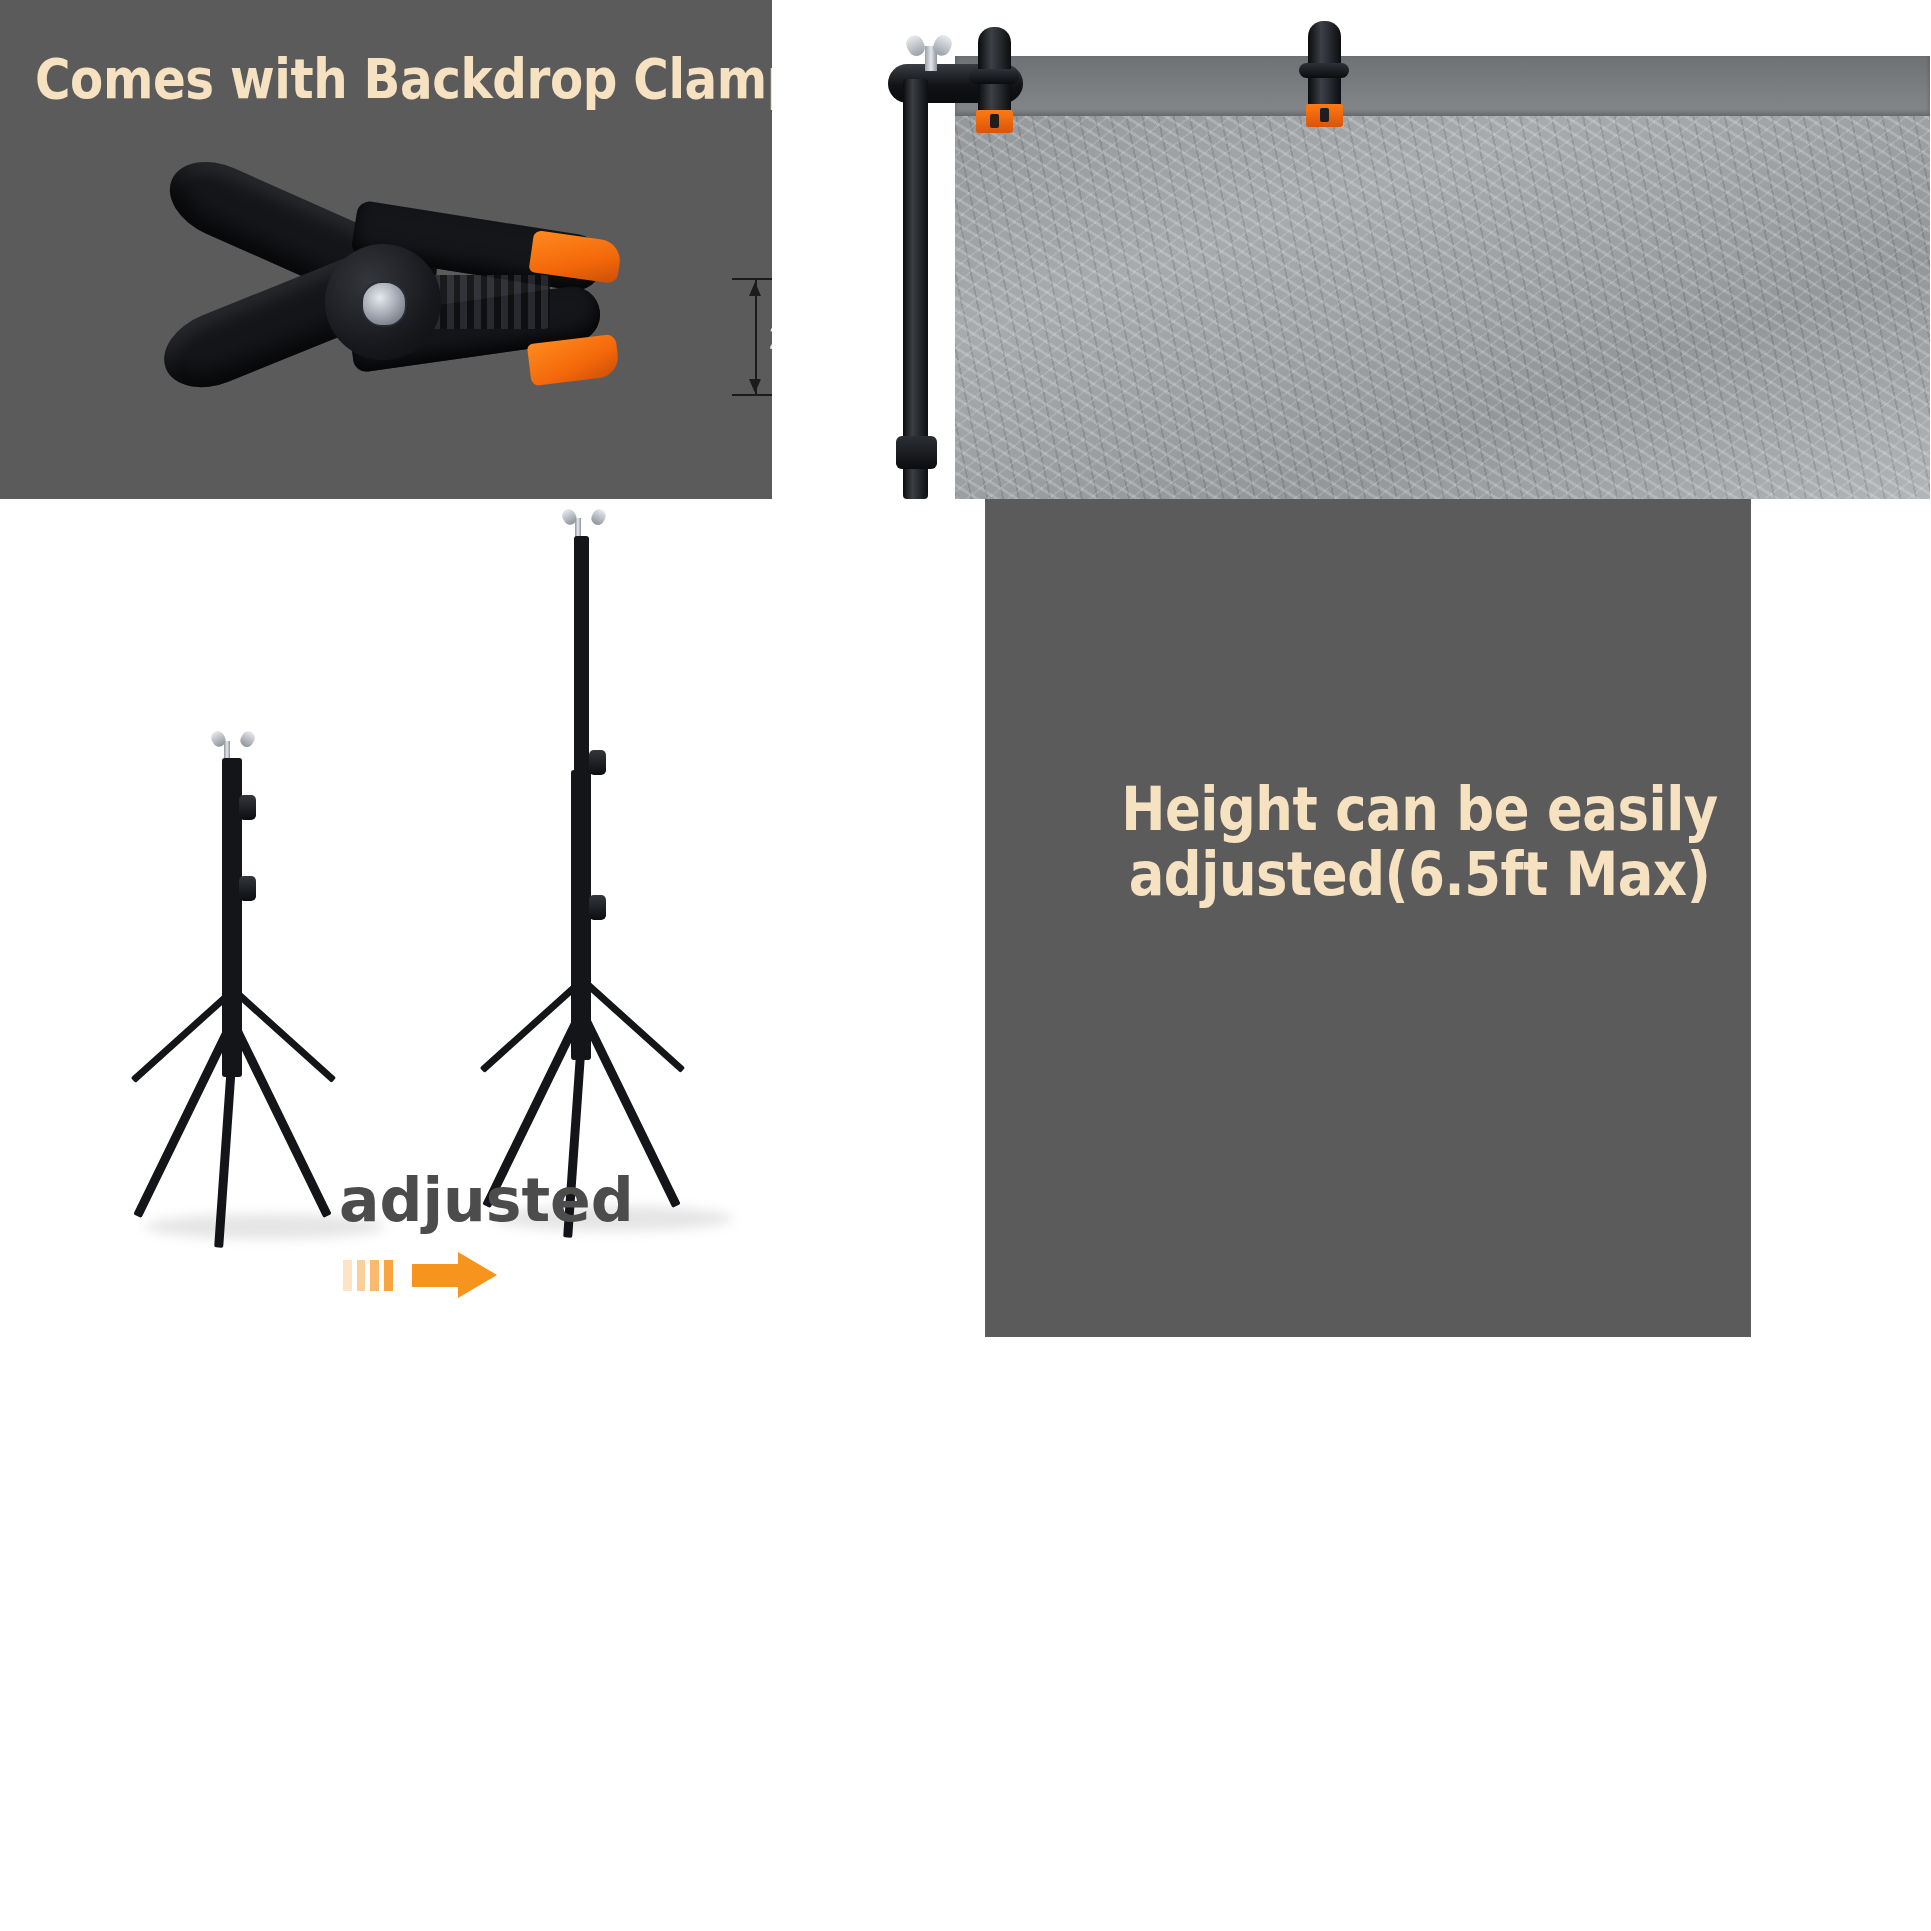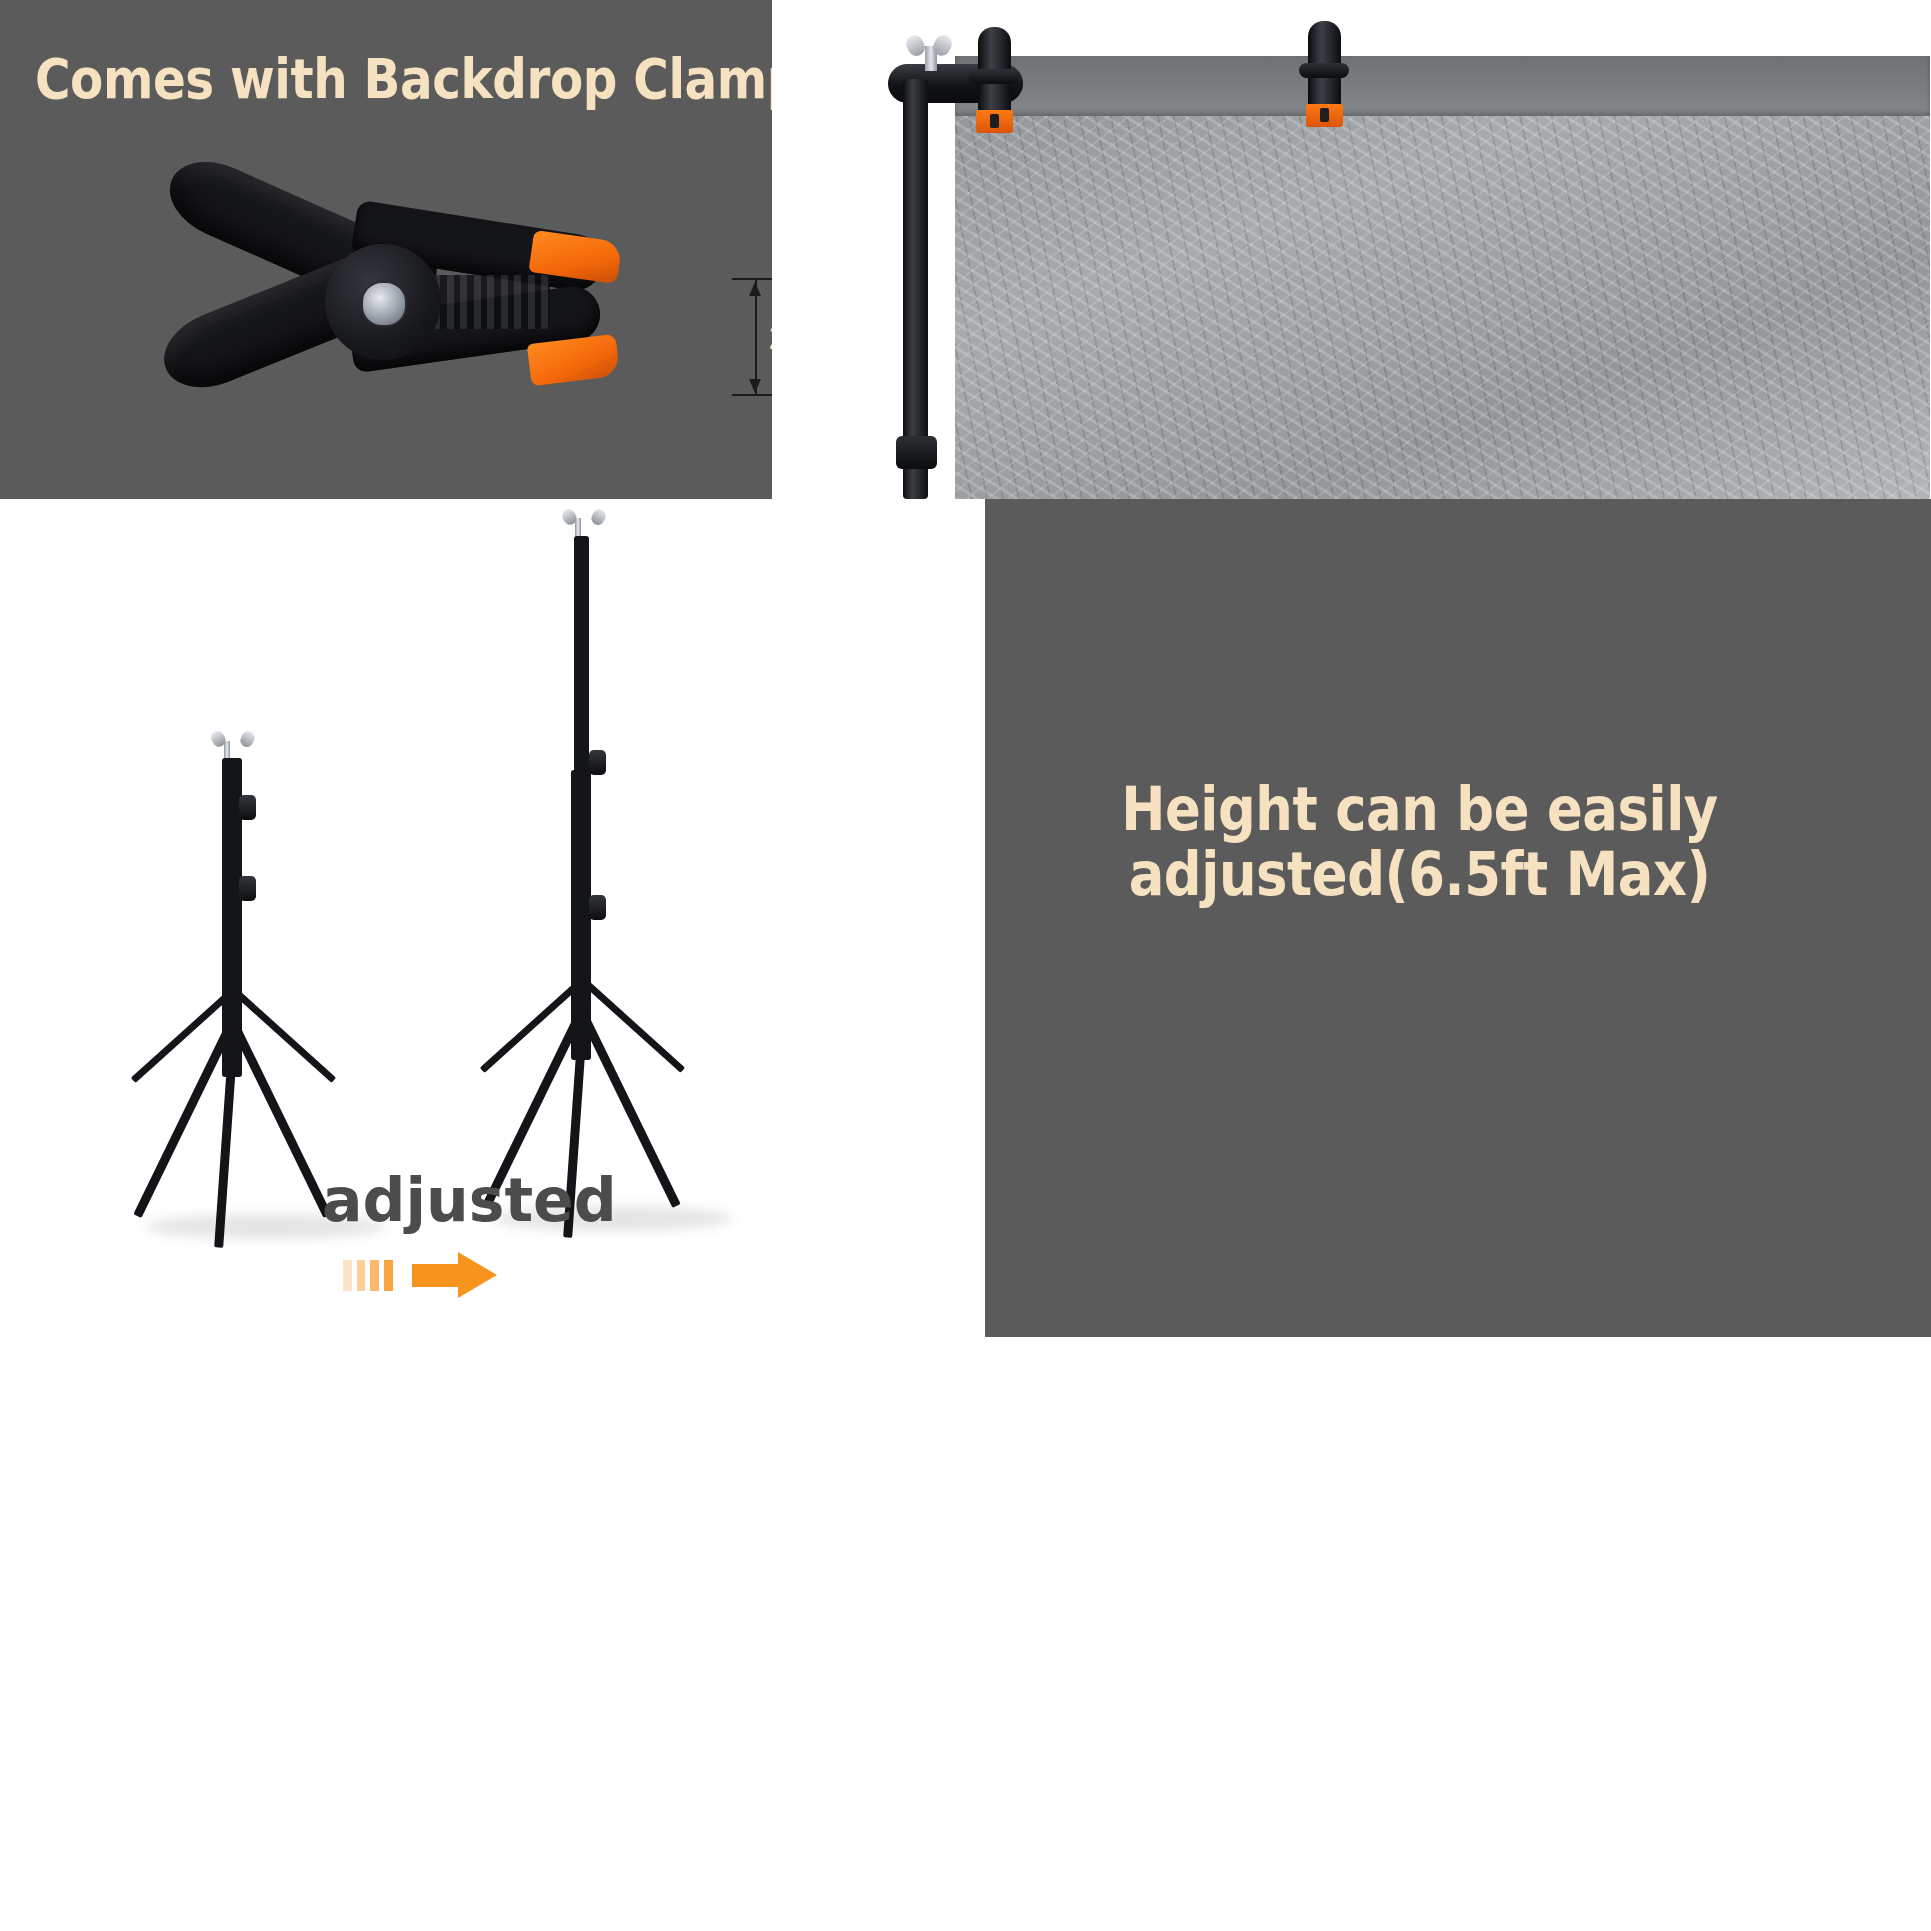--- a/index.html
+++ b/index.html
@@ -151,21 +151,21 @@
   }
   .bdclamp .tiphole{
     position:absolute;left:11.6px;top:87px;width:9.7px;height:13.5px;background:#1d1e20;border-radius:1.9px;
   }
   #bdclamp1{left:206px;top:27px;}
   #bdclamp2{left:536px;top:21px;}
 
   
   #p-stands{left:0;top:499px;width:985px;height:838px;}
   #adjusted-label{
-    position:absolute;left:322px;top:666px;
+    position:absolute;left:339px;top:666px;
     font-size:60px;font-weight:bold;color:#4c4c4c;
     font-family:"DejaVu Sans", sans-serif;white-space:nowrap;
   }
   
   #motion-arrow{position:absolute;left:343px;top:753px;width:154px;height:46px;}
   #motion-arrow .dash{position:absolute;top:7.7px;width:8.7px;height:31px;background:#f7941e;}
   #motion-arrow .head{
     position:absolute;right:0;top:0;width:0;height:0;
     border-top:23px solid transparent;border-bottom:23px solid transparent;border-left:39px solid #f7941e;
   }
@@ -179,21 +179,21 @@
   .st-head{position:absolute;}
   .st-head .wing{
     position:absolute;top:0;width:12.6px;height:16.4px;border-radius:6.8px;
     background:linear-gradient(180deg,#e6e9ee,#8e949b);
   }
   .st-head .stem{position:absolute;left:11.6px;top:9.7px;width:6.8px;height:21px;background:linear-gradient(90deg,#8e949b,#e6e9ee,#8e949b);}
   .st-knob{position:absolute;width:17.4px;height:25px;border-radius:4.8px;background:linear-gradient(180deg,#33363b,#0c0d0f);}
   .st-shadow{position:absolute;background:rgba(0,0,0,.10);border-radius:50%;filter:blur(5.8px);}
 
   
-  #p-height{left:985px;top:499px;width:946px;height:838px;}
+  #p-height{left:985px;top:499px;width:766px;height:838px;}
   #height-text{
     position:absolute;left:-77px;top:278px;width:1023px;text-align:center;
     font-size:60px;
   }
   #height-text span{display:block;}
 
   
   #p-crossbar-text{left:0;top:1337px;width:772px;height:594px;}
   #stretch-title{
     position:absolute;left:0;top:188px;width:772px;text-align:center;font-size:53px;

